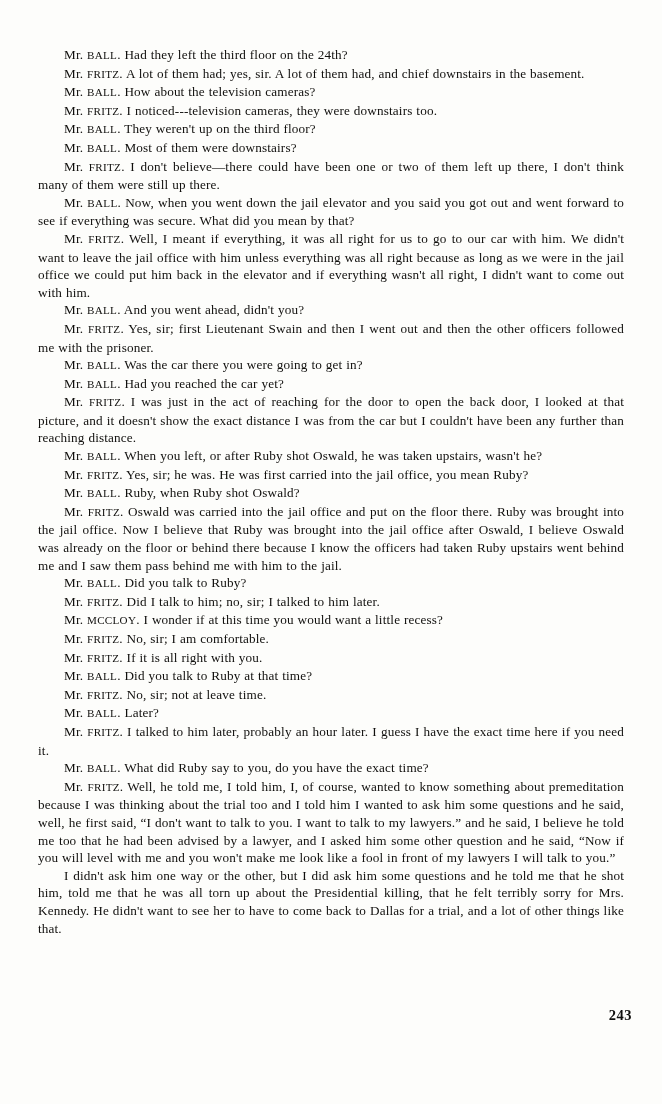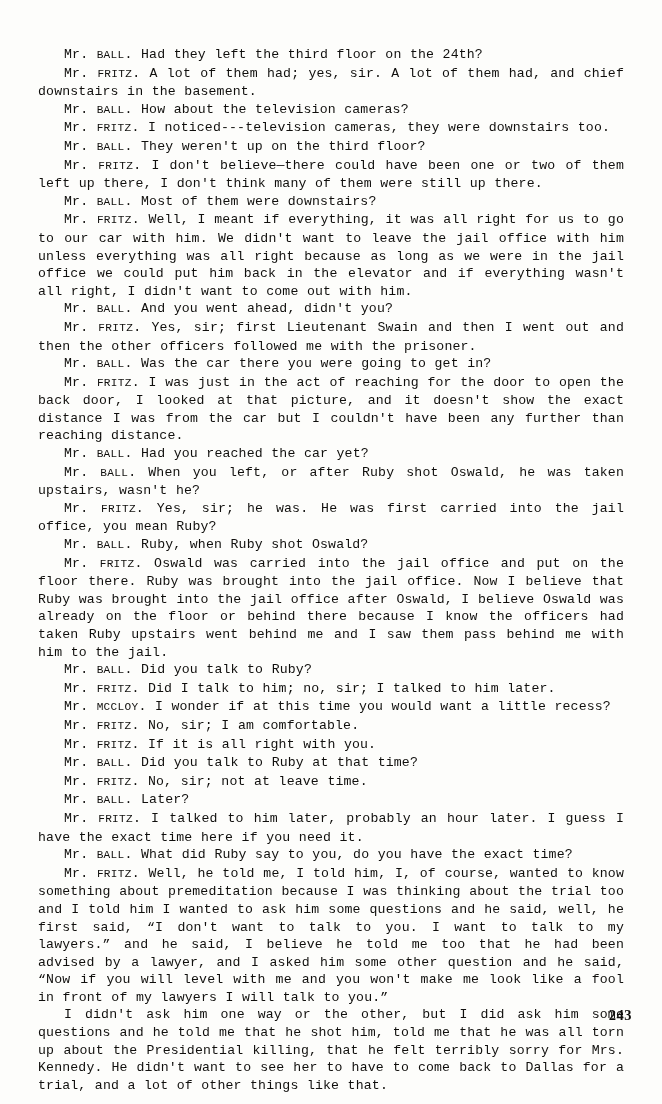--- a/index.html
+++ b/index.html
@@ -29,21 +29,21 @@
     width: 586px;
   }
   p.para {
     margin: 0 0 0 0;
     text-indent: 26px;
     text-align: justify;
     font-size: 13.2px;
     line-height: 17.6px;
     letter-spacing: 0.15px;
     word-spacing: 0.4px;
-    font-family: Liberation Mono, monospace;
+    font-family: Liberation Serif, serif;
   }
   
   .sc {
     font-size: 11.1px;
     letter-spacing: 0.3px;
   }
   .folio {
     position: absolute;
     right: 30px;
     top: 1007px;
@@ -56,28 +56,29 @@
 </head>
 <body>
 
 <div class="page">
   <div class="content" id="body-text">
       <p class="para"><span>Mr. </span><span class="sc">BALL</span><span>. Had they left the third floor on the 24th?</span></p>
       <p class="para"><span>Mr. </span><span class="sc">FRITZ</span><span>. A lot of them had; yes, sir. A lot of them had, and chief downstairs in the basement.</span></p>
       <p class="para"><span>Mr. </span><span class="sc">BALL</span><span>. How about the television cameras?</span></p>
       <p class="para"><span>Mr. </span><span class="sc">FRITZ</span><span>. I noticed---television cameras, they were downstairs too.</span></p>
       <p class="para"><span>Mr. </span><span class="sc">BALL</span><span>. They weren't up on the third floor?</span></p>
+      <p class="para"><span>Mr. </span><span class="sc">BALL</span><span>. Most of them were downstairs?</span></p>
       <p class="para"><span>Mr. </span><span class="sc">FRITZ</span><span>. I don't believe—there could have been one or two of them left up there, I don't think many of them were still up there.</span></p>
-      <p class="para"><span>Mr. </span><span class="sc">BALL</span><span>. Most of them were downstairs?</span></p>
+      <p class="para"><span>Mr. </span><span class="sc">BALL</span><span>. Now, when you went down the jail elevator and you said you got out and went forward to see if everything was secure. What did you mean by that?</span></p>
       <p class="para"><span>Mr. </span><span class="sc">FRITZ</span><span>. Well, I meant if everything, it was all right for us to go to our car with him. We didn't want to leave the jail office with him unless everything was all right because as long as we were in the jail office we could put him back in the elevator and if everything wasn't all right, I didn't want to come out with him.</span></p>
       <p class="para"><span>Mr. </span><span class="sc">BALL</span><span>. And you went ahead, didn't you?</span></p>
       <p class="para"><span>Mr. </span><span class="sc">FRITZ</span><span>. Yes, sir; first Lieutenant Swain and then I went out and then the other officers followed me with the prisoner.</span></p>
       <p class="para"><span>Mr. </span><span class="sc">BALL</span><span>. Was the car there you were going to get in?</span></p>
+      <p class="para"><span>Mr. </span><span class="sc">BALL</span><span>. Had you reached the car yet?</span></p>
       <p class="para"><span>Mr. </span><span class="sc">FRITZ</span><span>. I was just in the act of reaching for the door to open the back door, I looked at that picture, and it doesn't show the exact distance I was from the car but I couldn't have been any further than reaching distance.</span></p>
-      <p class="para"><span>Mr. </span><span class="sc">BALL</span><span>. Had you reached the car yet?</span></p>
       <p class="para"><span>Mr. </span><span class="sc">BALL</span><span>. When you left, or after Ruby shot Oswald, he was taken upstairs, wasn't he?</span></p>
       <p class="para"><span>Mr. </span><span class="sc">FRITZ</span><span>. Yes, sir; he was. He was first carried into the jail office, you mean Ruby?</span></p>
       <p class="para"><span>Mr. </span><span class="sc">BALL</span><span>. Ruby, when Ruby shot Oswald?</span></p>
       <p class="para"><span>Mr. </span><span class="sc">FRITZ</span><span>. Oswald was carried into the jail office and put on the floor there. Ruby was brought into the jail office. Now I believe that Ruby was brought into the jail office after Oswald, I believe Oswald was already on the floor or behind there because I know the officers had taken Ruby upstairs went behind me and I saw them pass behind me with him to the jail.</span></p>
       <p class="para"><span>Mr. </span><span class="sc">BALL</span><span>. Did you talk to Ruby?</span></p>
       <p class="para"><span>Mr. </span><span class="sc">FRITZ</span><span>. Did I talk to him; no, sir; I talked to him later.</span></p>
       <p class="para"><span>Mr. </span><span class="sc">MCCLOY</span><span>. I wonder if at this time you would want a little recess?</span></p>
       <p class="para"><span>Mr. </span><span class="sc">FRITZ</span><span>. No, sir; I am comfortable.</span></p>
       <p class="para"><span>Mr. </span><span class="sc">FRITZ</span><span>. If it is all right with you.</span></p>
       <p class="para"><span>Mr. </span><span class="sc">BALL</span><span>. Did you talk to Ruby at that time?</span></p>

